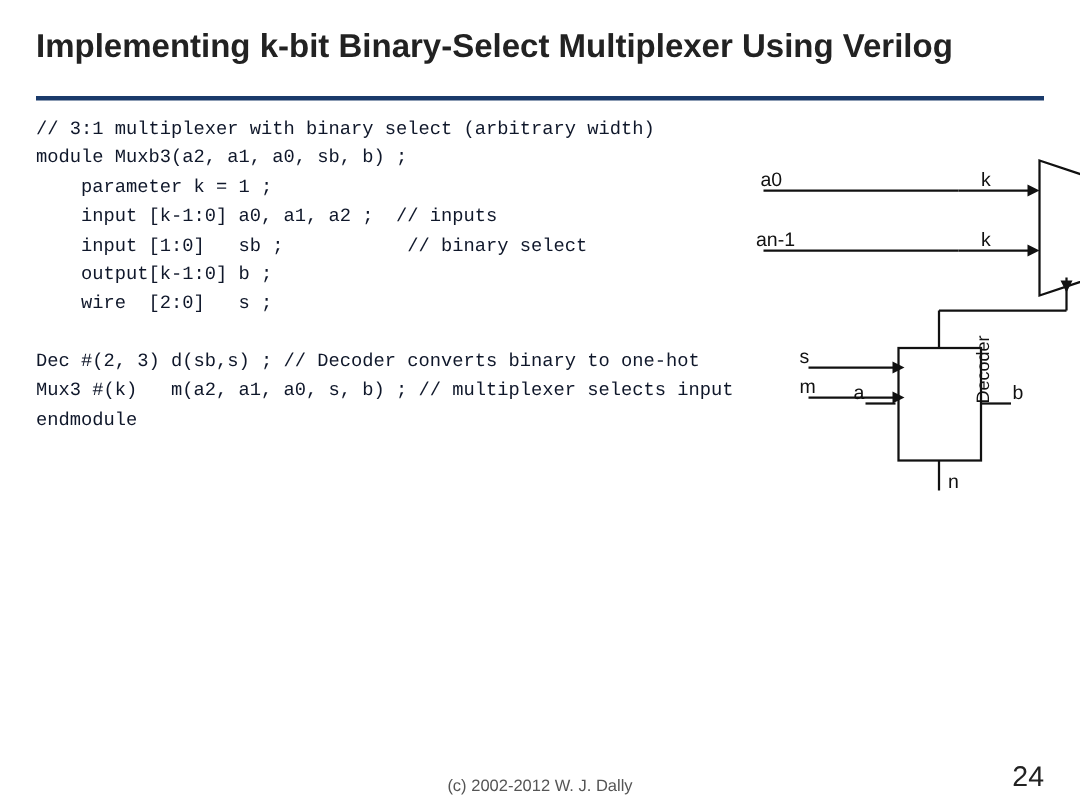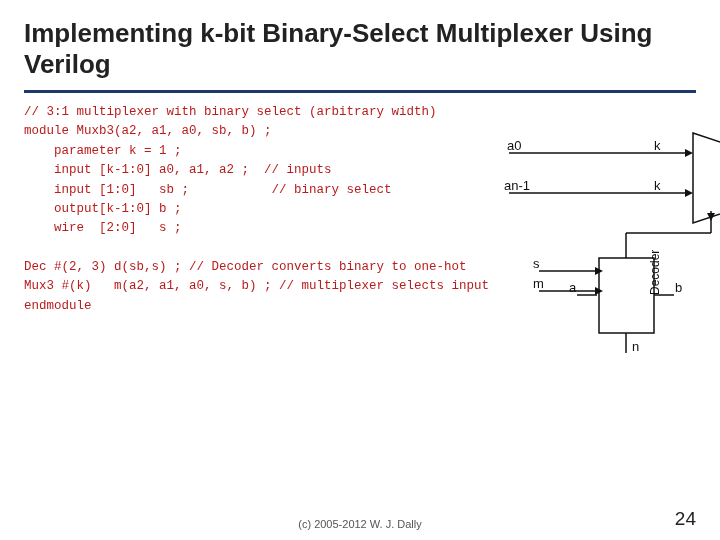--- a/index.html
+++ b/index.html
@@ -14,25 +14,25 @@
 
     .slide {
       width: 720px;
       height: 540px;
       background: #fff;
       padding: 18px 24px 14px 24px;
       position: relative;
     }
 
     .title {
-      font-size: 26px;
+      font-size: 22px;
       font-weight: bold;
       color: #222;
       border-bottom: 3px solid #1a3a6b;
-      padding-bottom: 10px;
+      padding-bottom: 20px;
       margin-bottom: 10px;
     }
 
     .content-area {
       display: flex;
       flex-direction: row;
       gap: 0;
     }
 
     .code-section {
@@ -40,21 +40,21 @@
       font-family: 'Courier New', monospace;
       font-size: 12.5px;
       color: #111;
       line-height: 1.55;
     }
 
     .code-section pre {
       white-space: pre;
       font-family: 'Courier New', monospace;
       font-size: 12.5px;
-      color: #b91c1c;
+      color: #0f172a;
       line-height: 1.55;
     }
 
     .diagram-section {
       flex: 1;
       position: relative;
       min-height: 260px;
     }
 
     .footer {
@@ -150,16 +150,16 @@
 
         <line x1="137" y1="155" x2="137" y2="130" stroke="#111" stroke-width="1.5"></line>
         <line x1="137" y1="130" x2="222" y2="130" stroke="#111" stroke-width="1.5"></line>
         <line x1="222" y1="130" x2="222" y2="108" stroke="#111" stroke-width="1.5"></line>
         <polygon points="218,110 222,118 226,110" fill="#111"></polygon>
       </svg>
     </div>
   </div>
 
   <div class="footer">
-    <span class="footer-text">(c) 2005-2012 W. J. Dally</span>
+    <span class="footer-text">(c) 2002-2012 W. J. Dally</span>
   </div>
   <div class="page-num">24</div>
 </div>
 
 </body></html>

